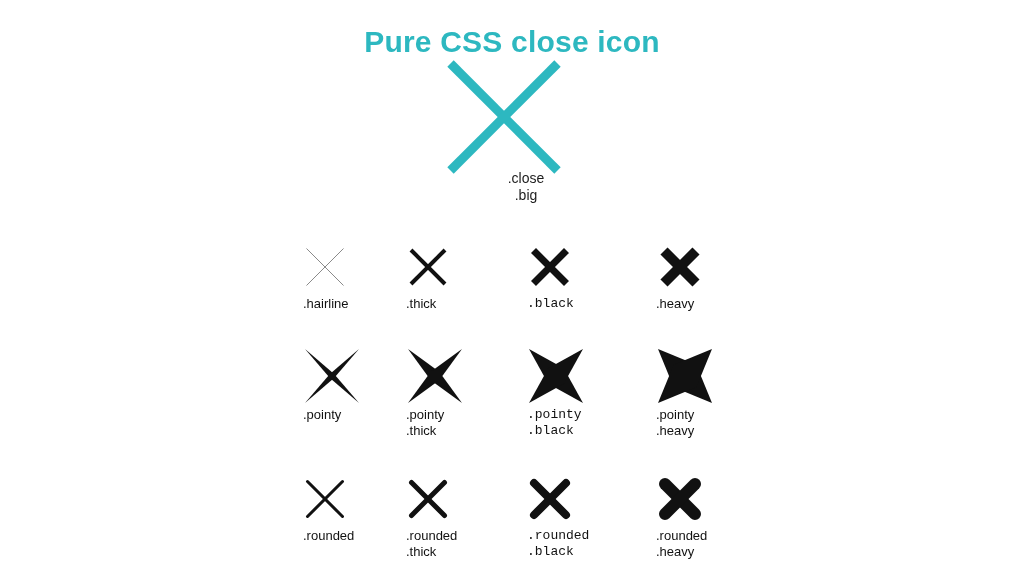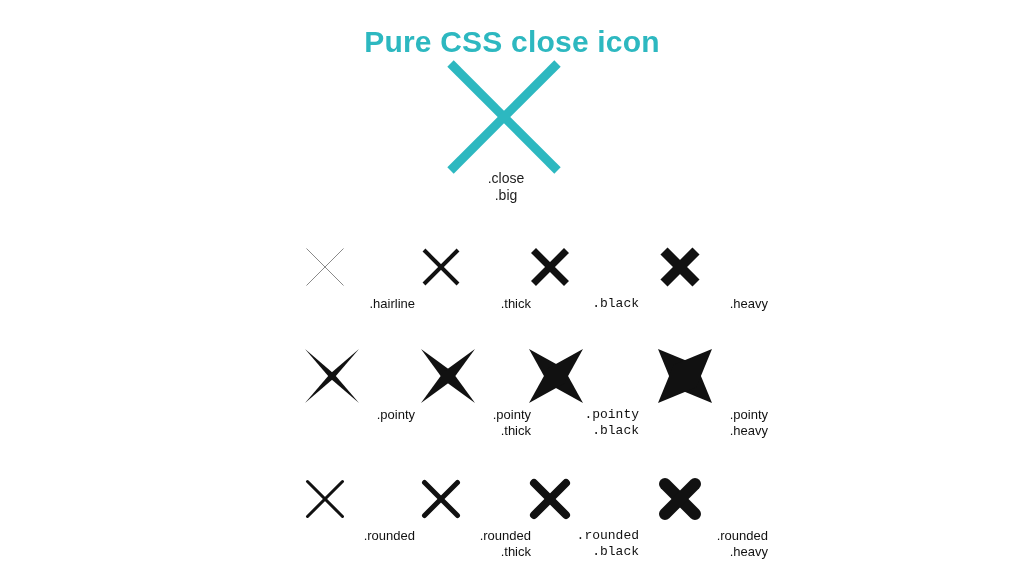--- a/index.html
+++ b/index.html
@@ -36,21 +36,21 @@
     top: 57px;
     left: 444px;
     width: 124px;
     height: 126px;
   }
   .hero svg { display: block; }
 
   .hero-label {
     position: absolute;
     top: 170px;
-    left: 444px;
+    left: 464px;
     width: 124px;
     text-align: center;
     font-size: 14px;
     color: #1c1c1c;
     line-height: 17px;
   }
   .hero-label span { display: block; }
 
   
   .grid {
@@ -73,31 +73,31 @@
     align-items: center;
     justify-content: flex-start;
     padding-left: 2px;
     box-sizing: border-box;
   }
   .cell-icon svg { display: block; }
   .cell-label {
     font-size: 13px;
     color: #111111;
     line-height: 16px;
-    text-align: right;
+    text-align: left;
     padding-left: 0px;
   }
   .cell-label span { display: block; }
 
   .row-1 { top: 0px; }
   .row-2 { top: 107px; }
   .row-3 { top: 232px; }
 
   .col-0 { left: 0px; }
-  .col-1 { left: 116px; }
+  .col-1 { left: 103px; }
   .col-2 { left: 224px; font-family: Liberation Mono, monospace; }
   .col-3 { left: 353px; }
 
   .row-2 .cell-icon { height: 62px; }
   .row-3 .cell-icon { height: 58px; }
 </style>
 </head>
 <body>
 
 <div class="page-title">Pure CSS close icon</div>

